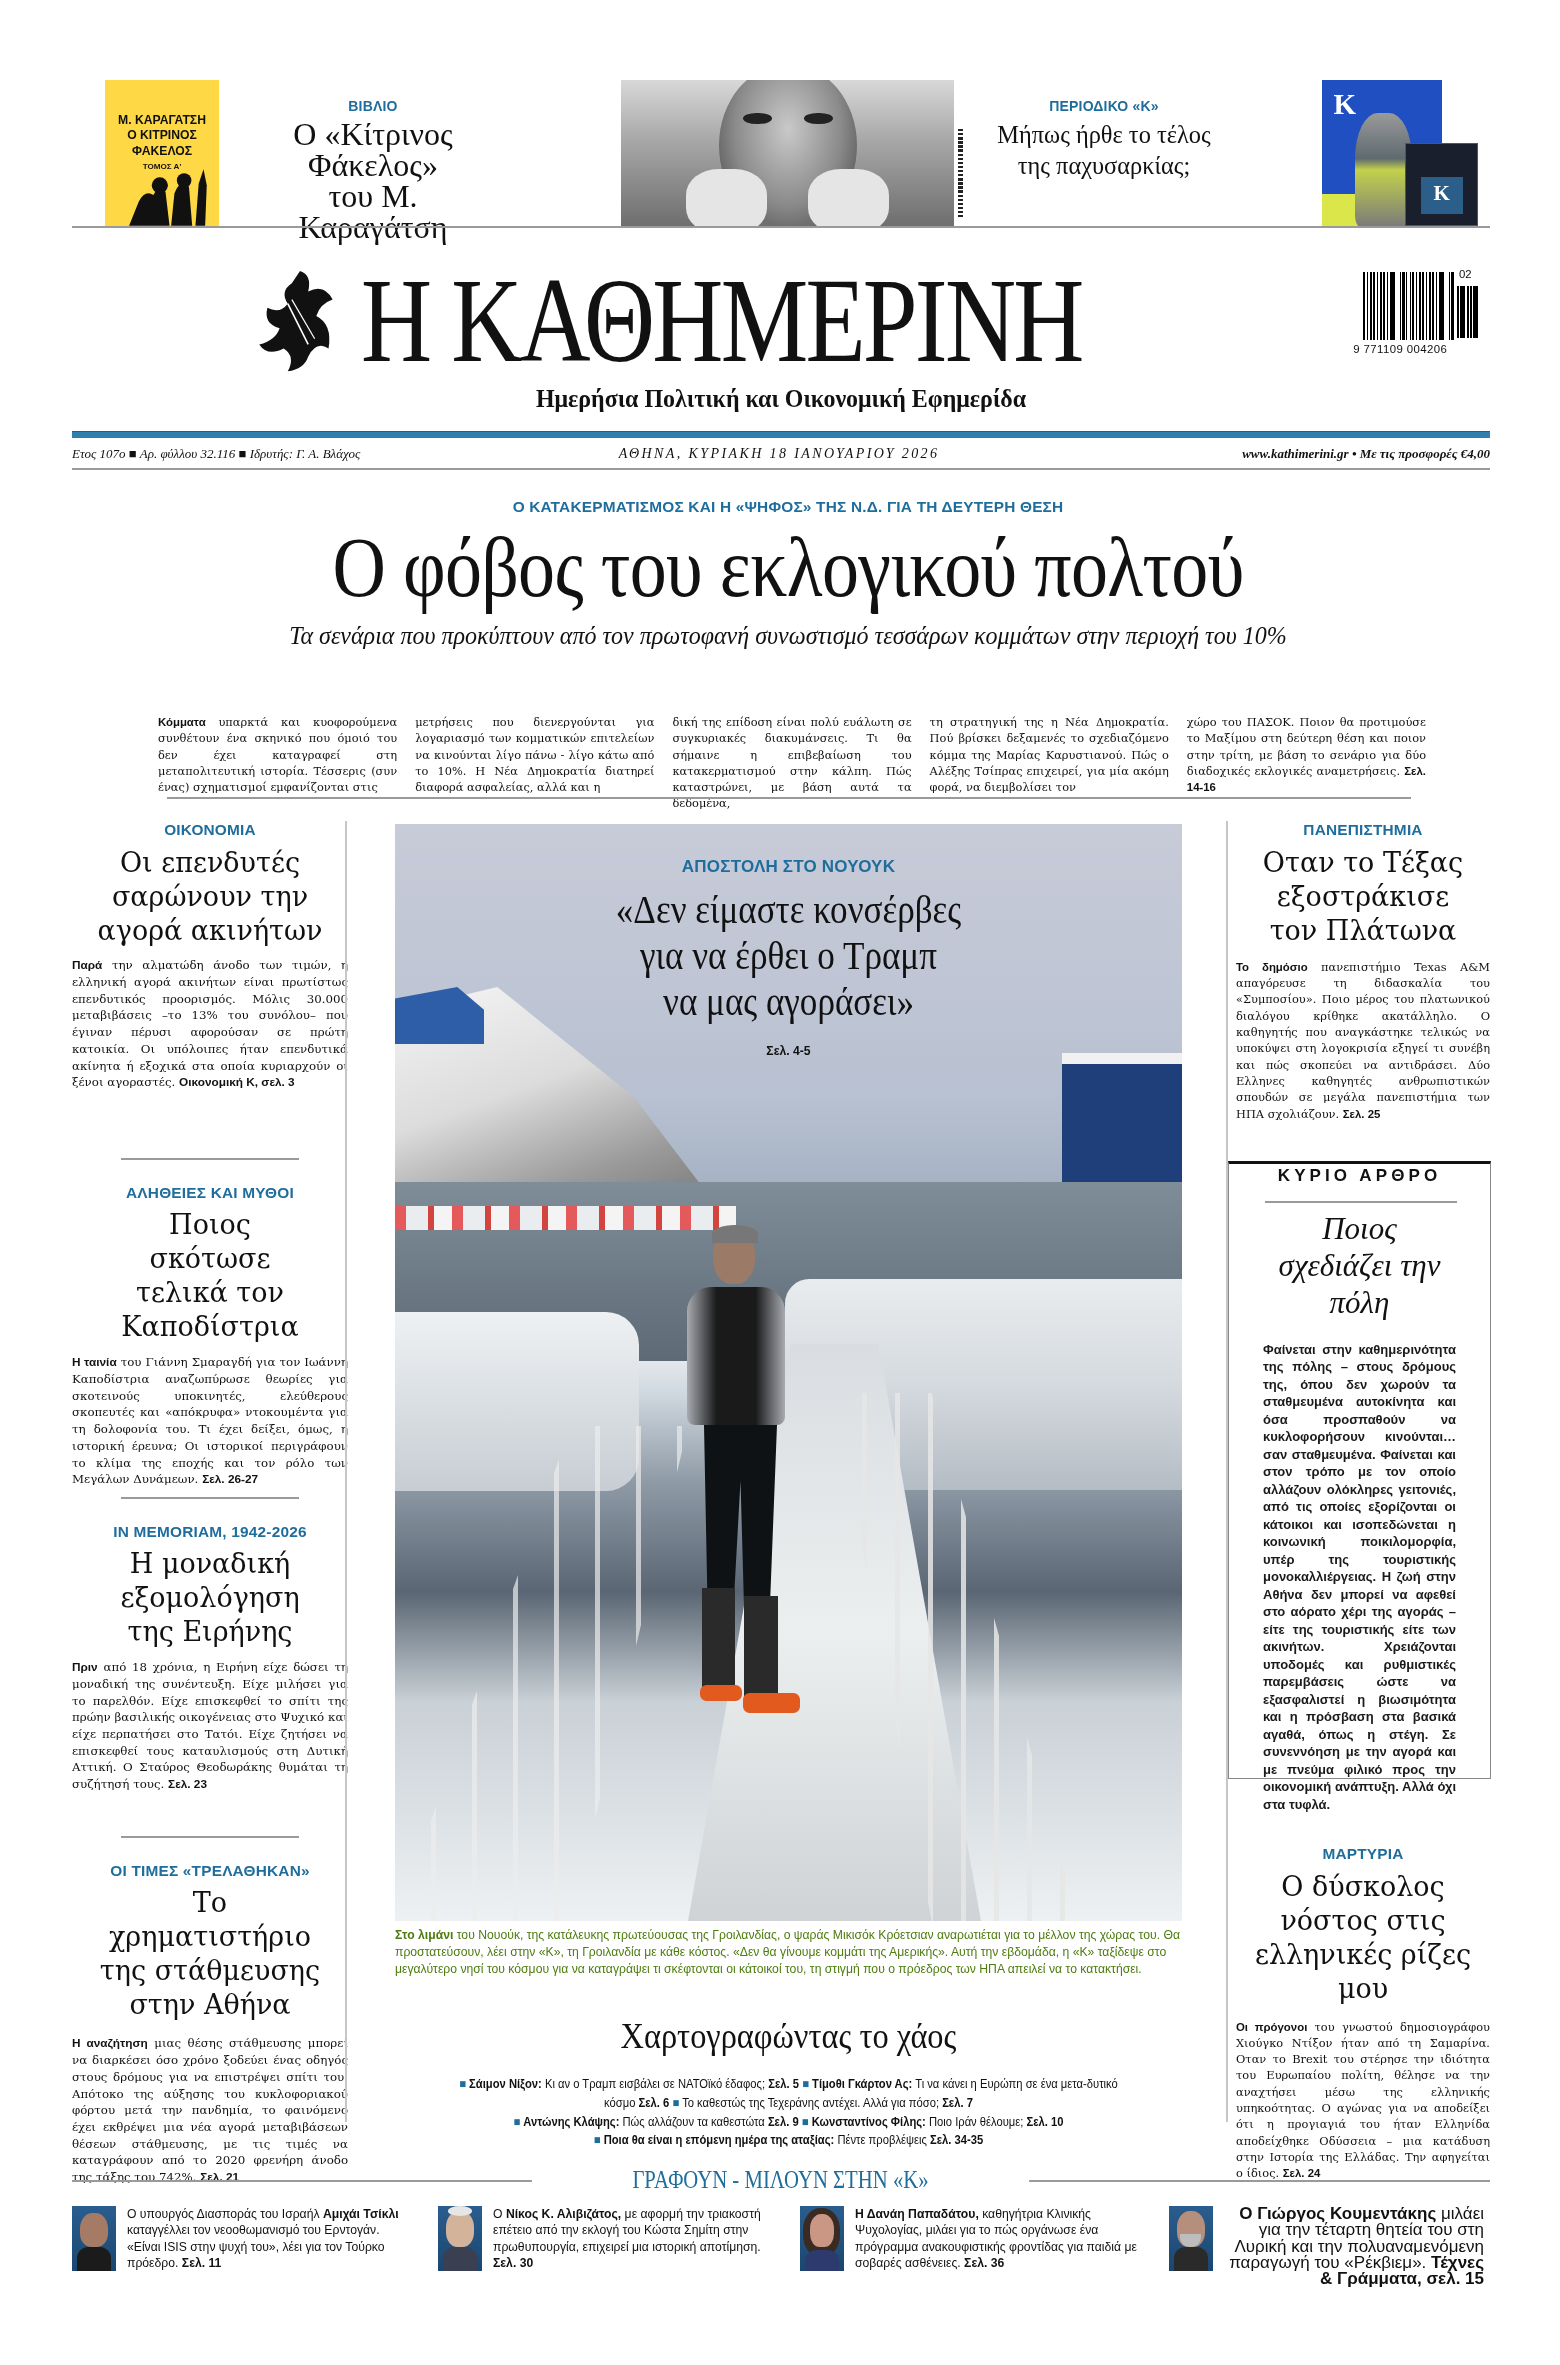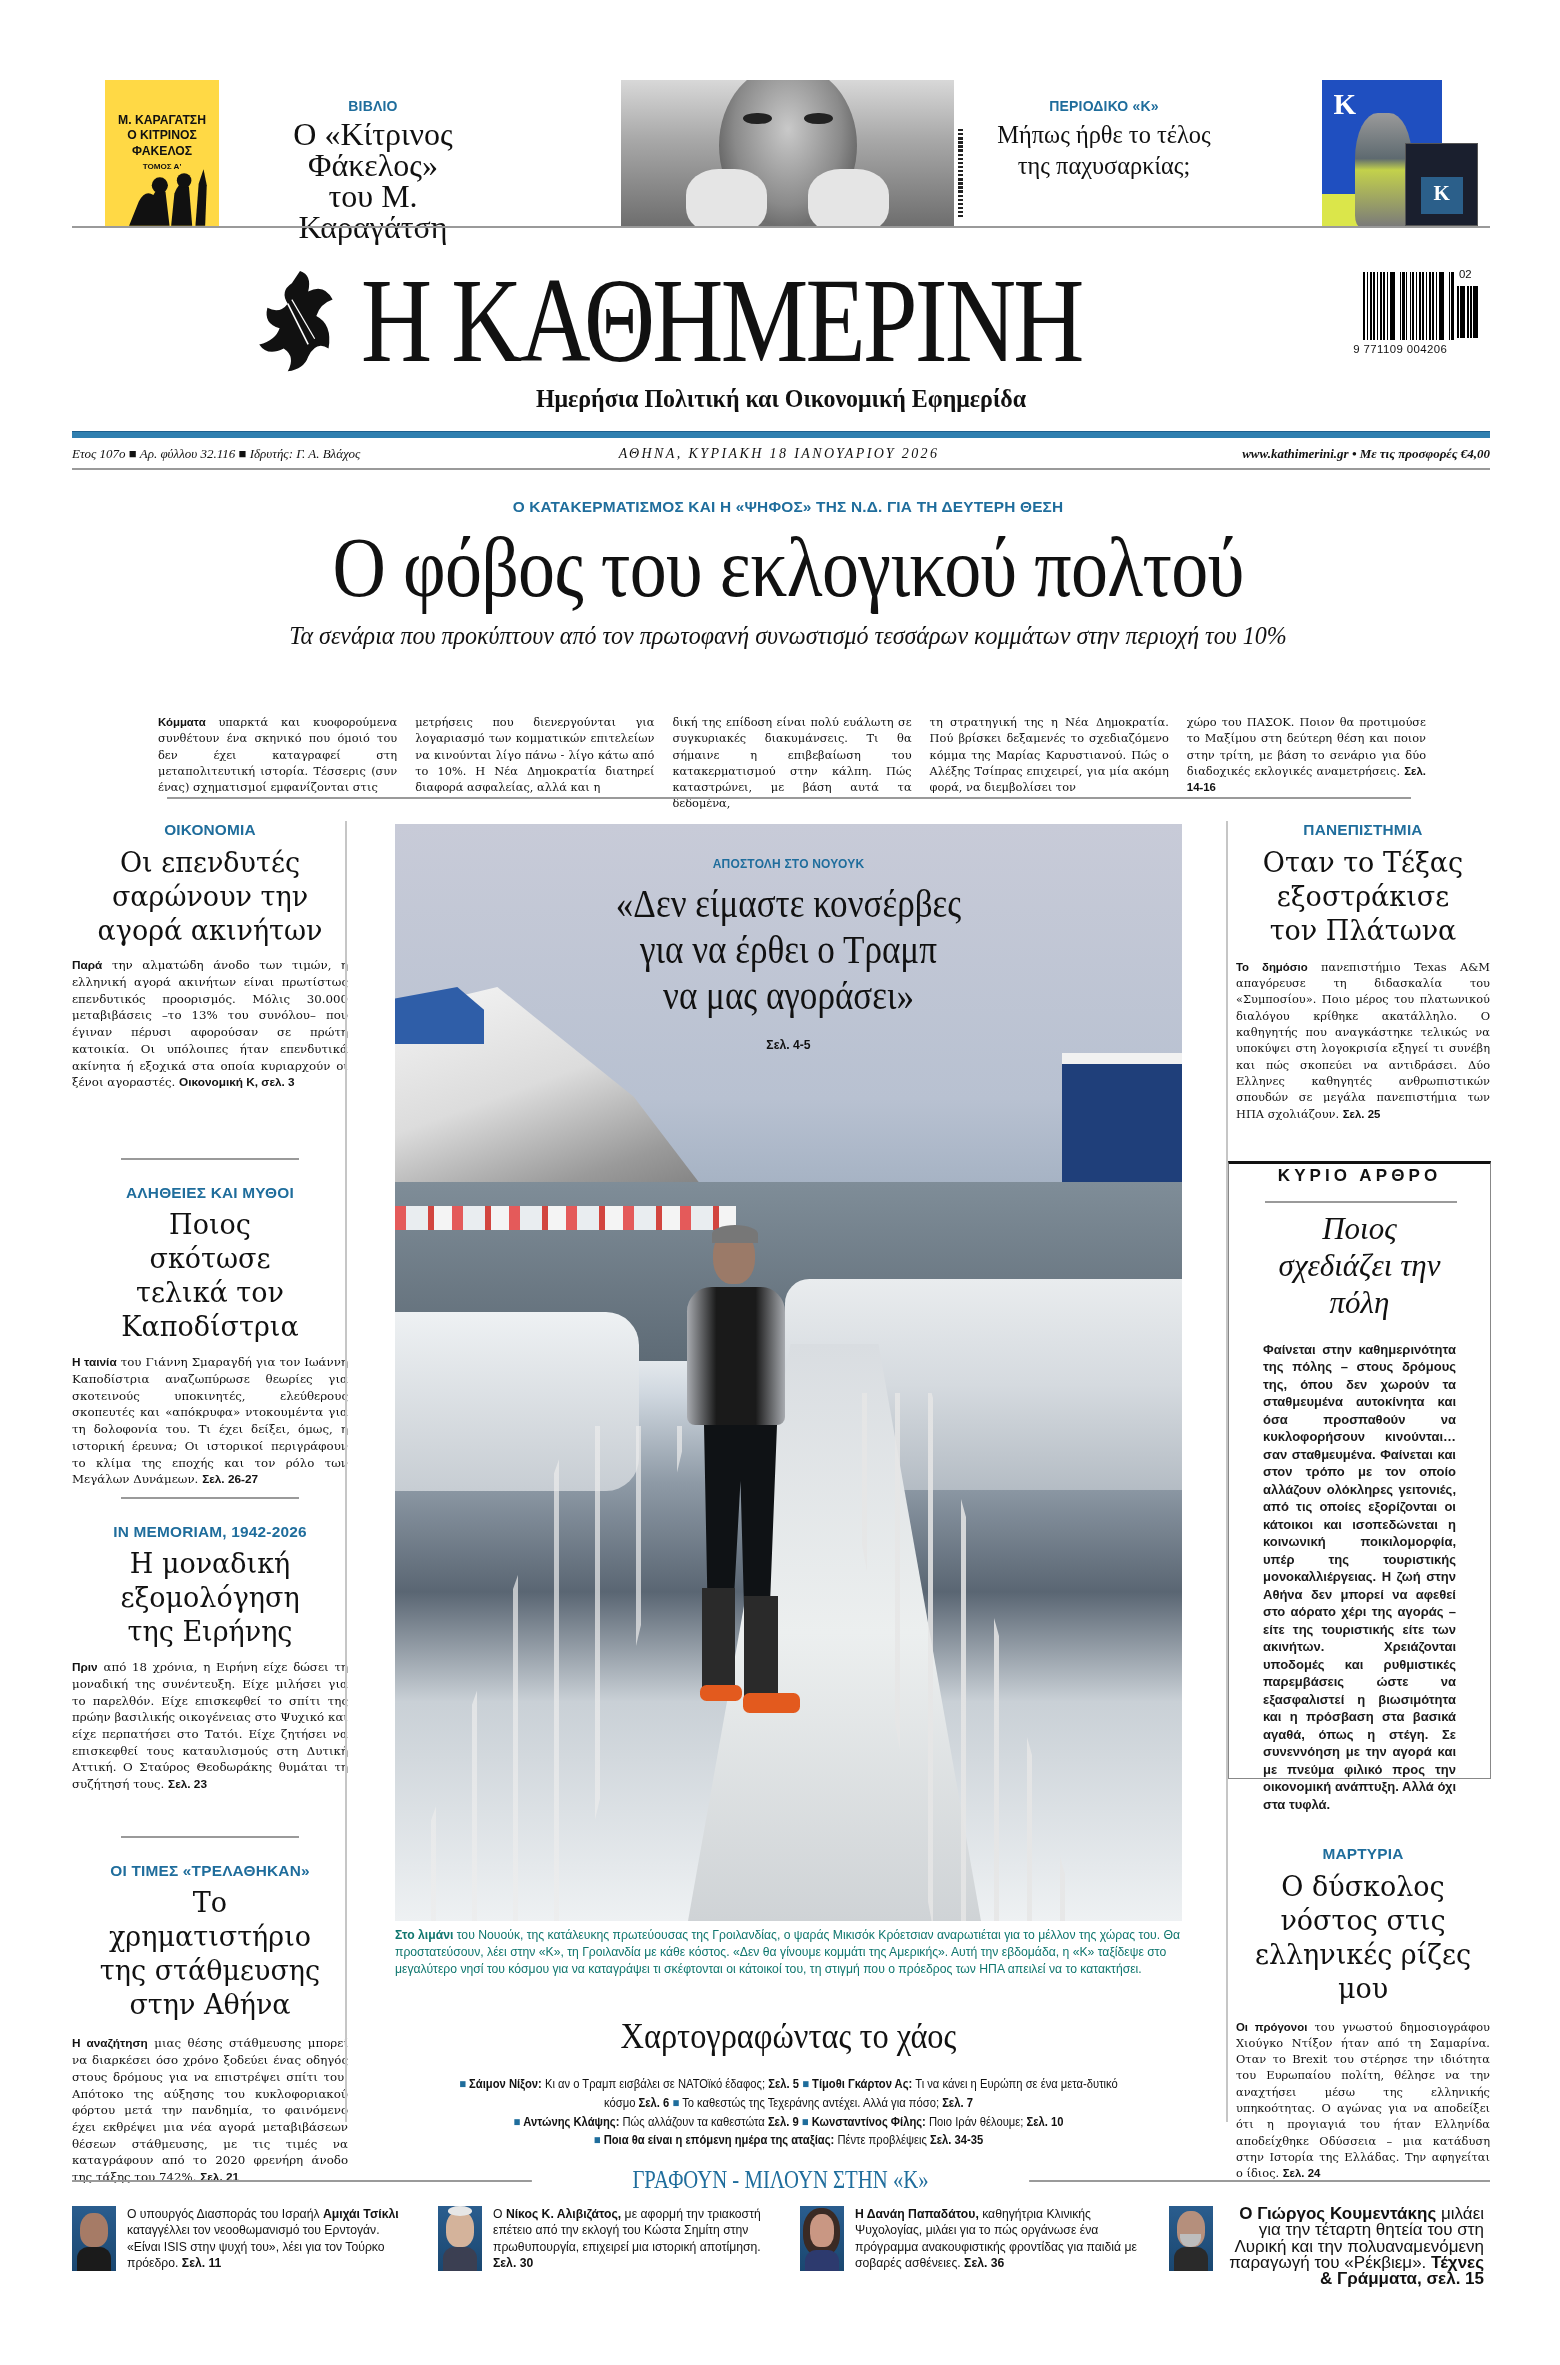--- a/index.html
+++ b/index.html
@@ -171,30 +171,30 @@
     <div class="abs" style="left:41px; top:-4.9px; width:46px; height:18px; border-radius:50% 50% 0 0; background:#777;"></div>
     <div class="abs" style="left:16.3px; top:57px; width:98px; height:138px; border-radius:24.4px 24.4px 8.1px 8.1px; background:linear-gradient(90deg,#a8abb0 0%,#1a1a1a 30%,#1a1a1a 70%,#a8abb0 100%);"></div>
     <div class="abs" style="left:33px; top:195px; width:73px; height:187px; background:#0f1215; clip-path:polygon(0 0,100% 0,90% 100%,55% 100%,50% 30%,40% 100%,5% 100%);"></div>
     <div class="abs" style="left:31px; top:358px; width:33px; height:106px; background:#2a2a2a;"></div>
     <div class="abs" style="left:73px; top:366px; width:34px; height:106px; background:#2a2a2a;"></div>
     <div class="abs" style="left:72px; top:463px; width:57px; height:19.5px; border-radius:6.5px; background:#e35a1e;"></div>
     <div class="abs" style="left:29px; top:455px; width:42px; height:16.3px; border-radius:6.5px; background:#e35a1e;"></div>
   </div>
 
   <div class="abs center" style="left:0; top:33px; width:787px;">
-    <div class="kicker" style="font-size:12px;">ΑΠΟΣΤΟΛΗ ΣΤΟ ΝΟΥΟΥΚ</div>
+    <div class="kicker" style="font-size:17px;">ΑΠΟΣΤΟΛΗ ΣΤΟ ΝΟΥΟΥΚ</div>
     <div class="serif" style="font-size:39px; line-height:46px; margin-top:9.8px; transform:scaleX(0.9);">
       <div>«Δεν είμαστε κονσέρβες</div>
       <div>για να έρθει ο Τραμπ</div>
       <div>να μας αγοράσει»</div>
     </div>
     <div class="sans" style="font-size:12.2px; font-weight:700; margin-top:19.5px;">Σελ. 4-5</div>
   </div>
 </div>
-<div class="abs sans" style="left:395px; top:1927px; width:787px; font-size:12.2px; line-height:17px; color:#0f766e;">
+<div class="abs sans" style="left:395px; top:1927px; width:787px; font-size:12.2px; line-height:17px; color:#4d7c0f;">
   <b>Στο λιμάνι</b> <span>του Νουούκ, της κατάλευκης πρωτεύουσας της Γροιλανδίας, ο ψαράς Μικισόκ Κρόετσιαν αναρωτιέται για το μέλλον της χώρας του. Θα προστατεύσουν, λέει στην «Κ», τη Γροιλανδία με κάθε κόστος. «Δεν θα γίνουμε κομμάτι της Αμερικής». Αυτή την εβδομάδα, η «Κ» ταξίδεψε στο μεγαλύτερο νησί του κόσμου για να καταγράψει τι σκέφτονται οι κάτοικοί του, τη στιγμή που ο πρόεδρος των ΗΠΑ απειλεί να το κατακτήσει.</span>
 </div>
 
 <div class="abs center" style="left:395px; top:2013px; width:787px;">
   <div class="serif" style="font-size:36px; line-height:46px; transform:scaleX(0.9);">Χαρτογραφώντας το χάος</div>
   <div class="sans" style="margin:16.3px 28px 0; font-size:12.2px; line-height:18.7px; transform:scaleX(0.92);">
     <span><span style="color:#1f6d9c;">■</span> <b>Σάιμον Νίξον:</b> <span>Κι αν ο Τραμπ εισβάλει σε ΝΑΤΟϊκό έδαφος;</span> <b>Σελ. 5</b></span>
     <span><span style="color:#1f6d9c;">■</span> <b>Τίμοθι Γκάρτον Ας:</b> <span>Τι να κάνει η Ευρώπη σε ένα μετα-δυτικό κόσμο</span> <b>Σελ. 6</b></span>
     <span><span style="color:#1f6d9c;">■</span> <span>Το καθεστώς της Τεχεράνης αντέχει. Αλλά για πόσο;</span> <b>Σελ. 7</b></span><br>
     <span><span style="color:#1f6d9c;">■</span> <b>Αντώνης Κλάψης:</b> <span>Πώς αλλάζουν τα καθεστώτα</span> <b>Σελ. 9</b></span>

